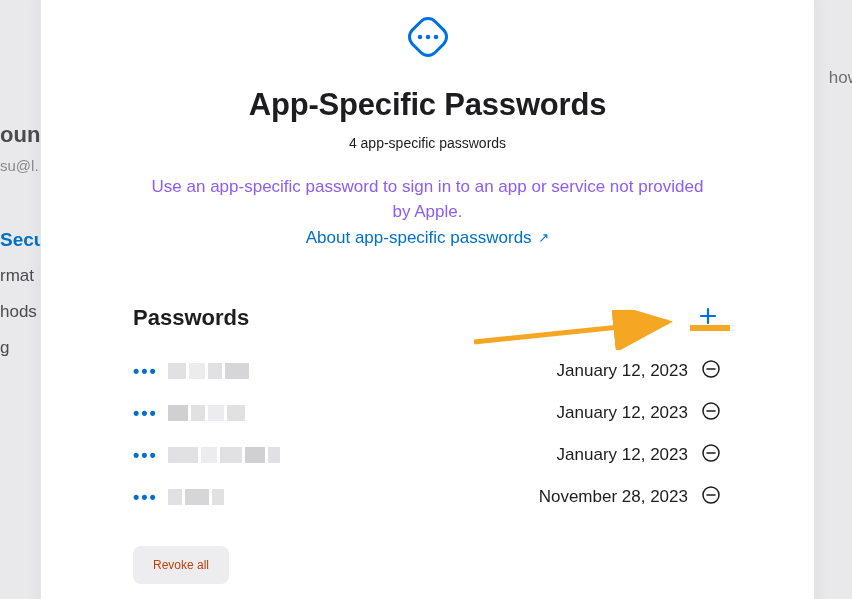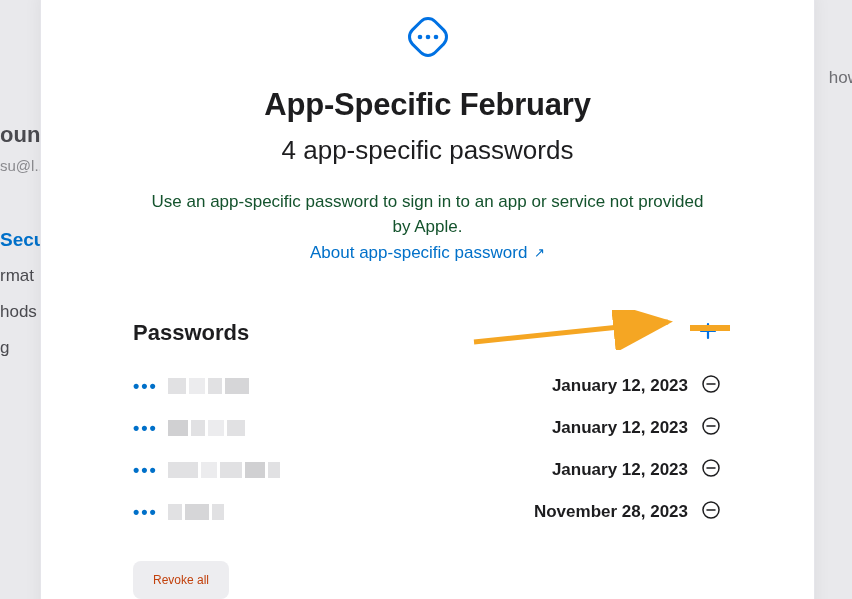--- a/index.html
+++ b/index.html
@@ -53,29 +53,29 @@
     .title {
       text-align: center;
       font-size: 31px;
       font-weight: 600;
       color: #1d1d1f;
       letter-spacing: -0.2px;
       margin-top: 18px;
     }
     .subtitle {
       text-align: center;
-      font-size: 26px;
+      font-size: 14px;
       color: #1d1d1f;
       font-weight: 400;
       margin-top: 12px;
     }
     .desc {
       text-align: center;
       font-size: 17px;
-      color: #14532d;
+      color: #8b5cf6;
       line-height: 1.45;
       margin: 24px auto 0;
       max-width: 570px;
     }
     .about-link {
       display: block;
       text-align: center;
       font-size: 17px;
       color: #0070c9;
       text-decoration: none;
@@ -144,21 +144,20 @@
     .px.d{width:30px}
     .px.e{width:12px}
     .px.f{width:24px; background:#d6d6d8}
     .px.g{width:16px; background:#ececee}
     .px.h{width:20px; background:#d0d0d2}
 
     .row-date {
       color: #1d1d1f;
       font-size: 17px;
       margin-right: 12px;
-      font-weight: bold;
     }
     .remove-btn {
       width: 22px;
       height: 22px;
       display:flex; align-items:center; justify-content:center;
       cursor: pointer;
     }
 
     .revoke {
       margin-top: 28px;
@@ -200,25 +199,25 @@
     <span>
       <svg width="56" height="56" viewBox="0 0 56 56" fill="none">
         <rect x="12" y="12" width="32" height="32" rx="10" transform="rotate(45 28 28)" stroke="#0071e3" stroke-width="3" fill="none"></rect>
         <circle cx="20" cy="28" r="2.3" fill="#0071e3"></circle>
         <circle cx="28" cy="28" r="2.3" fill="#0071e3"></circle>
         <circle cx="36" cy="28" r="2.3" fill="#0071e3"></circle>
       </svg>
     </span>
   </div>
 
-  <h1 class="title">App-Specific February</h1>
+  <h1 class="title">App-Specific Passwords</h1>
   <div class="subtitle">4 app-specific passwords</div>
   <p class="desc">Use an app-specific password to sign in to an app or service not provided by Apple.</p>
   <a class="about-link">
-    <span>About app-specific password</span>
+    <span>About app-specific passwords</span>
     <span class="arrow">↗</span>
   </a>
 
   <div class="list-block">
     <div class="list-header">
       <div class="list-title">Passwords</div>
       <div class="add-btn">
         <span>
           <svg width="20" height="20" viewBox="0 0 20 20">
             <path d="M10 3v14M3 10h14" stroke="#0071e3" stroke-width="2.2" stroke-linecap="round"></path>

